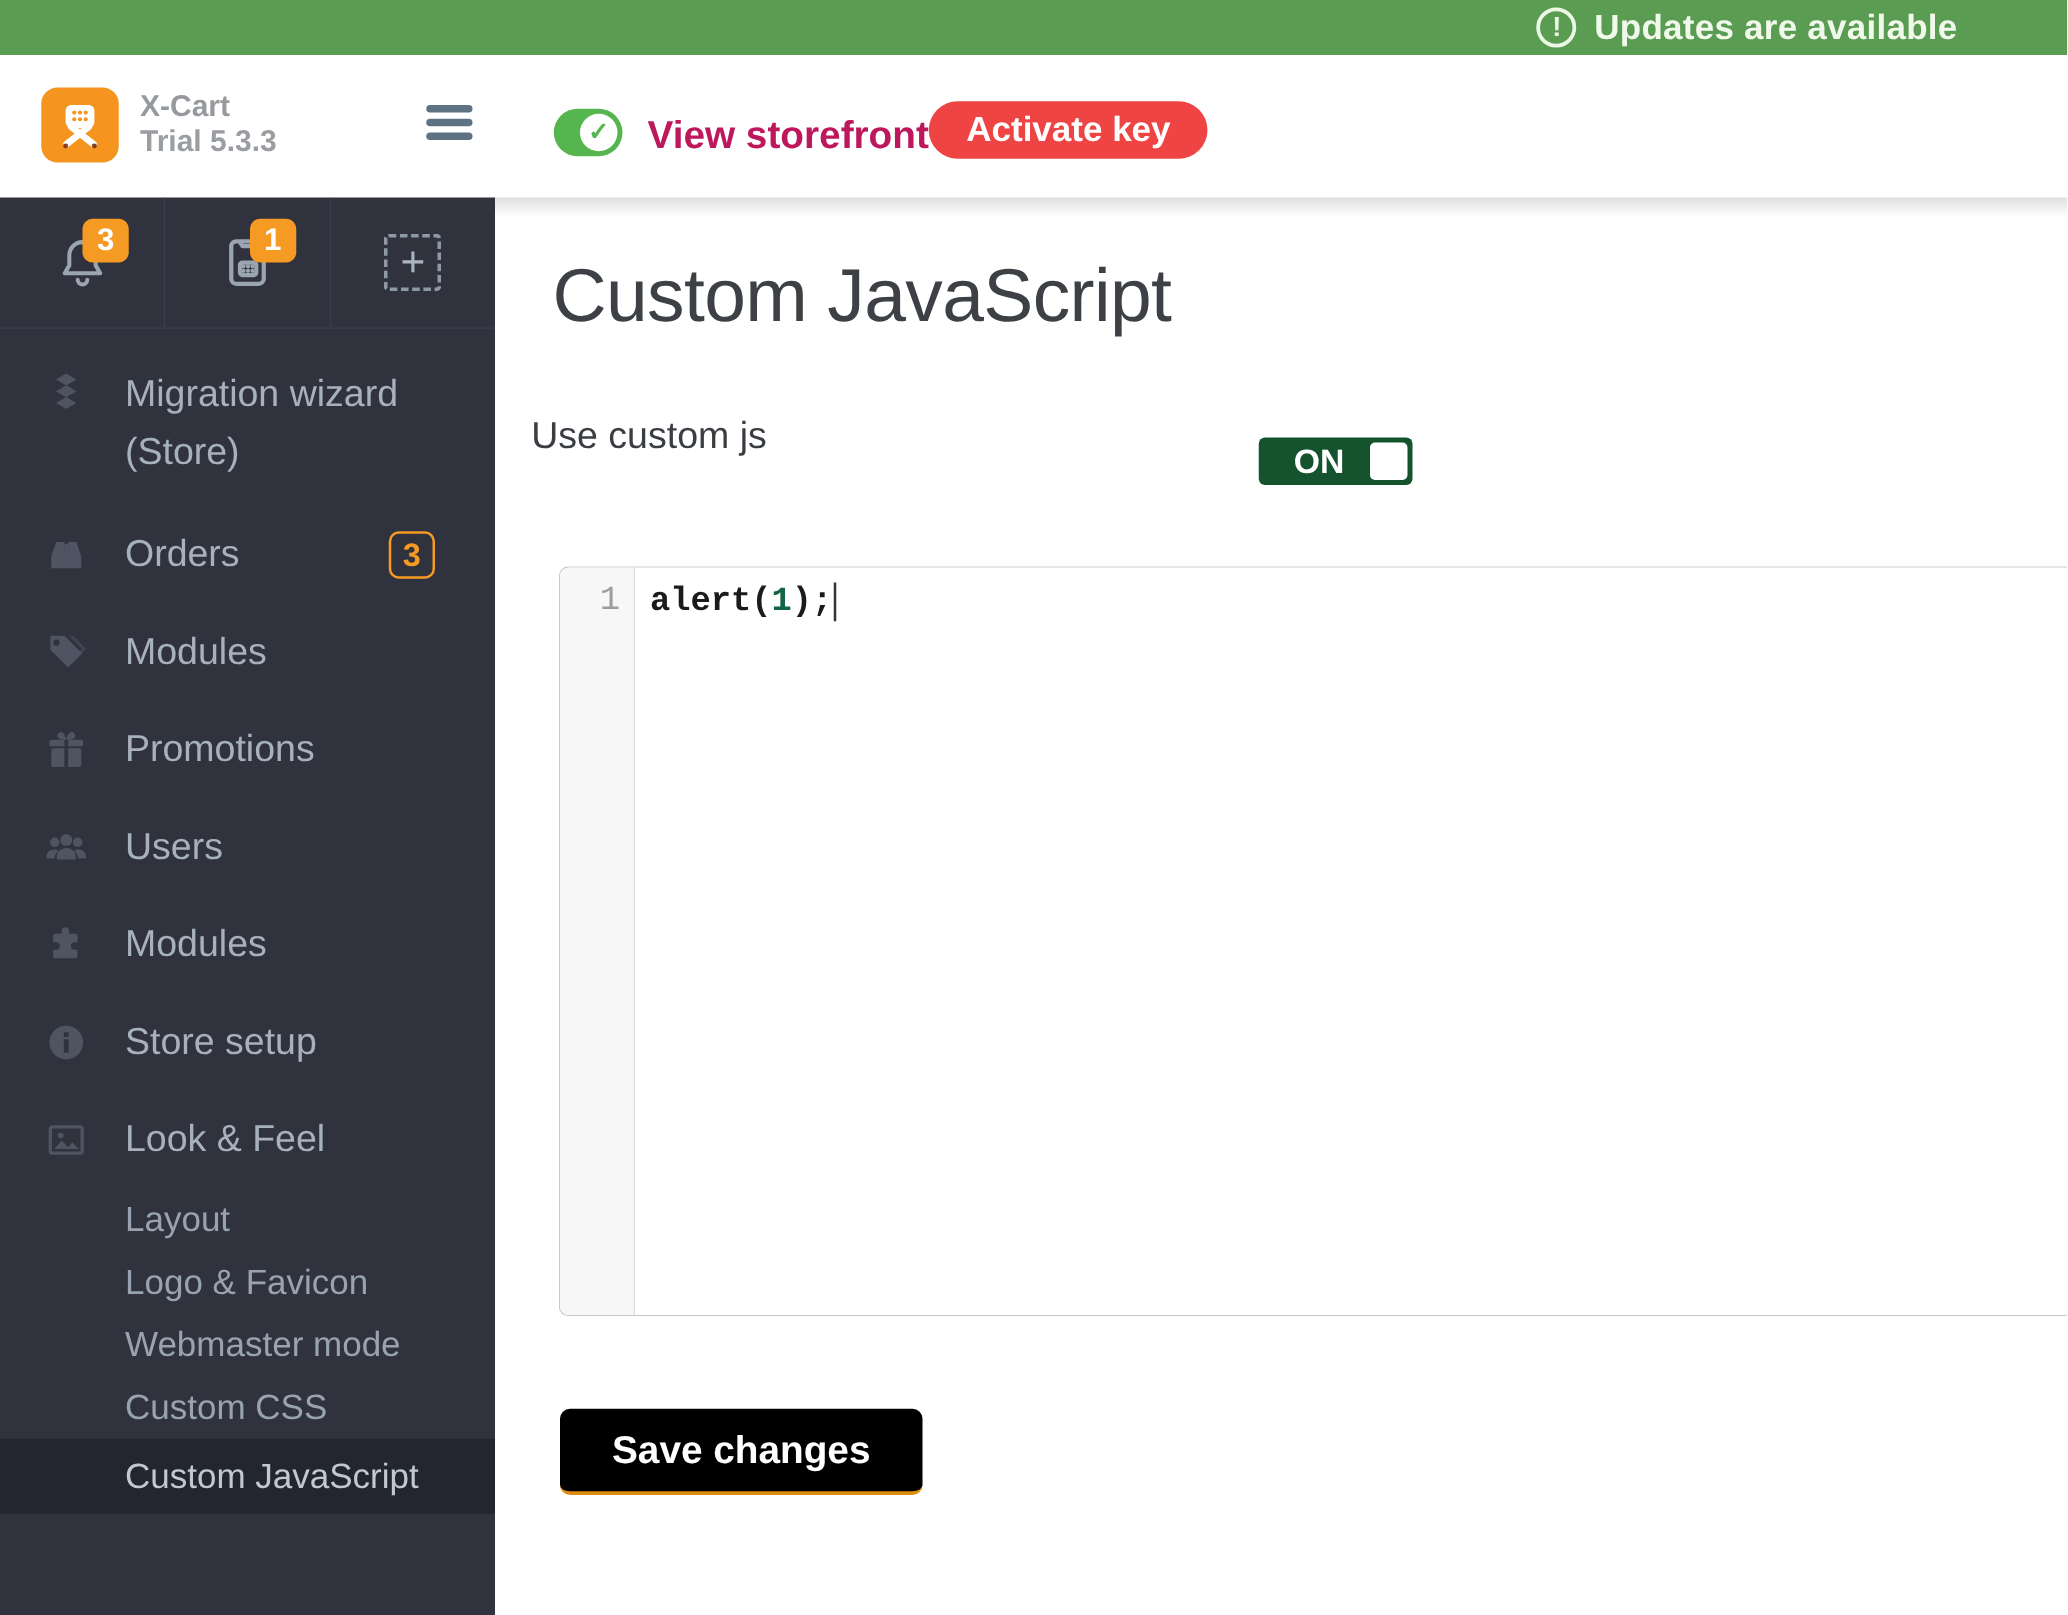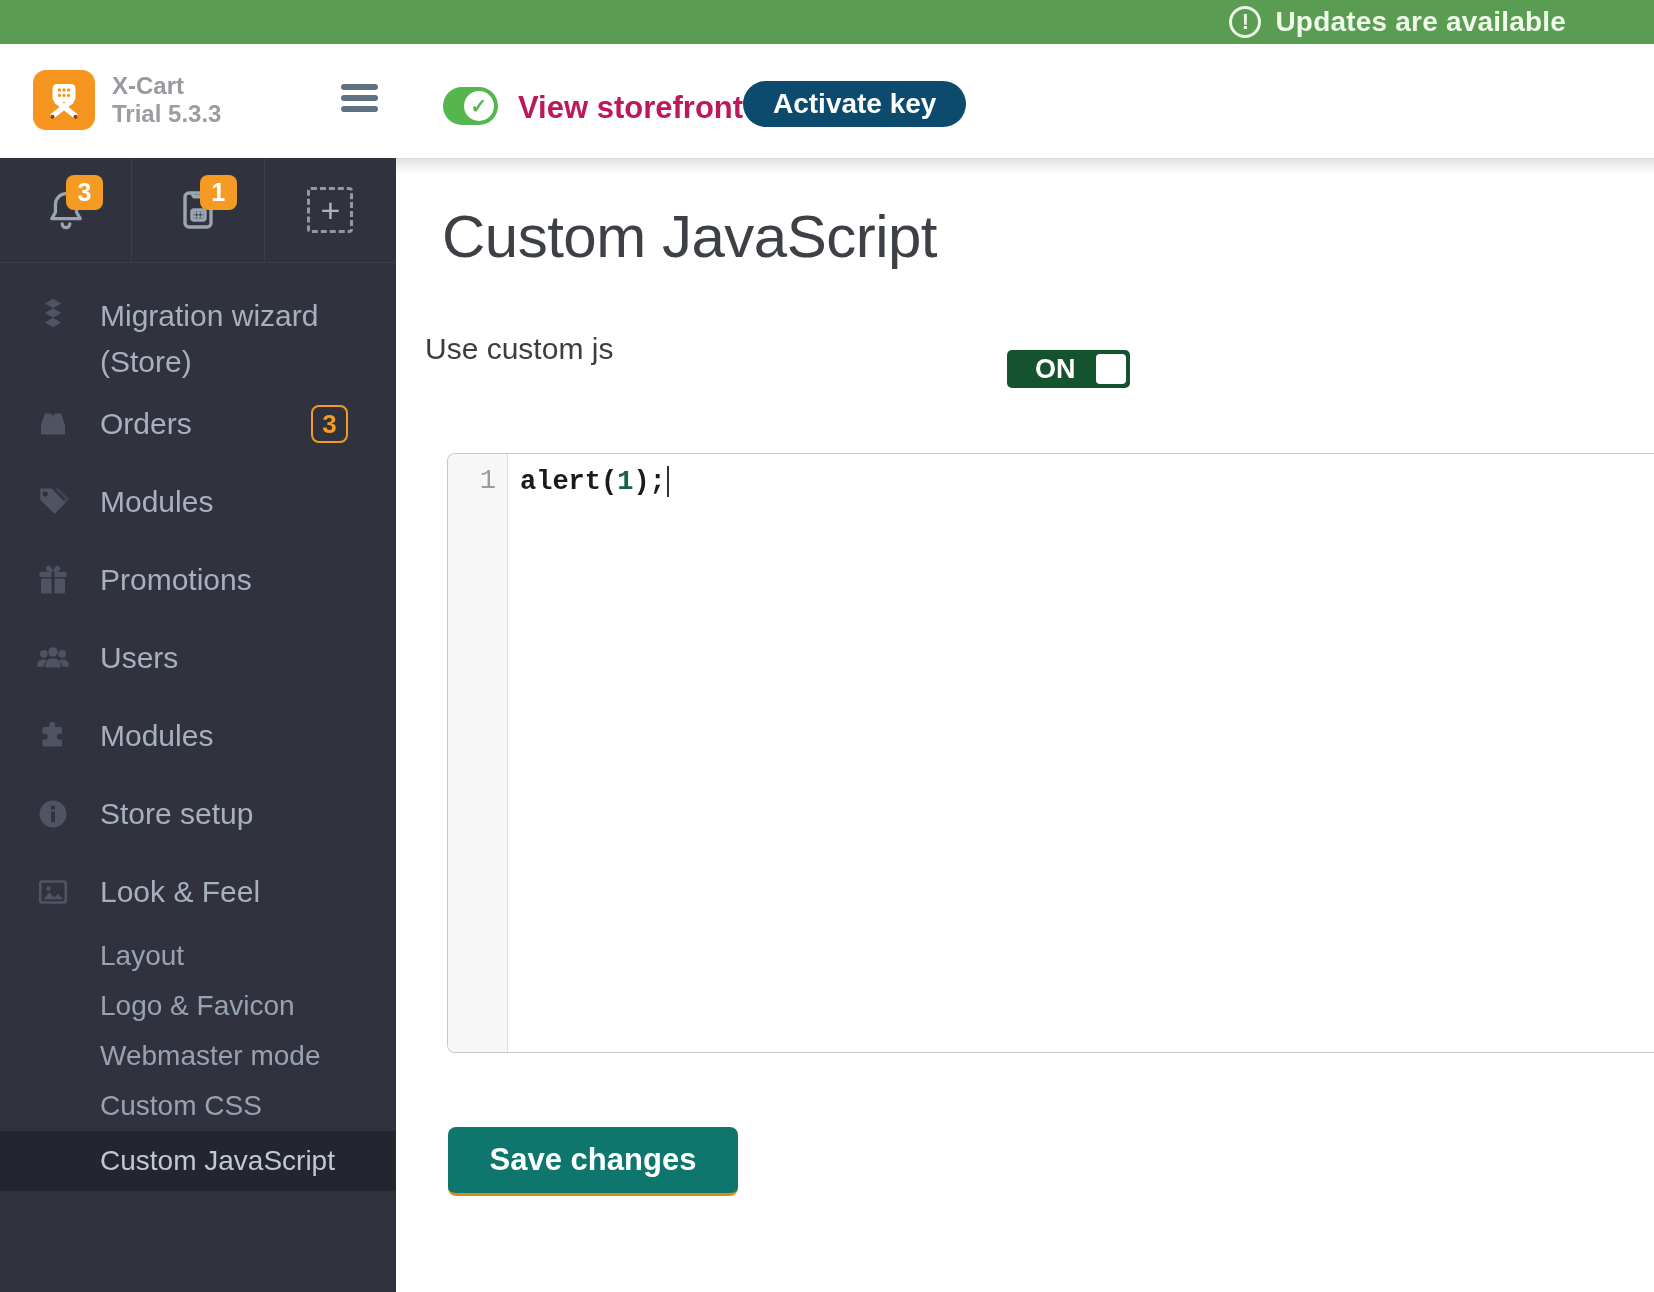--- a/index.html
+++ b/index.html
@@ -37,21 +37,21 @@
     position:absolute; left:443px; top:43px; width:55px; height:38px;
     background:#55b54e; border-radius:19px;
   }
   .sf-knob {
     position:absolute; right:4px; top:4px; width:30px; height:30px; background:#fff; border-radius:50%;
     color:#55b54e; font-size:20px; font-weight:700; text-align:center; line-height:30px;
   }
   .sf-label { position:absolute; left:518px; top:46px; font-size:31px; font-weight:700; color:#be185d; }
   .activate {
     position:absolute; left:743px; top:37px; height:46px; padding:0 30px;
-    background:#0c4a6e; border:none; border-radius:23px;
+    background:#ef4444; border:none; border-radius:23px;
     color:#fff; font-size:28px; font-weight:700; line-height:46px;
     font-family:"Liberation Sans", sans-serif; cursor:pointer;
   }
 
   
   .sidebar {
     position:absolute; left:0; top:158px; width:396px; height:1134px;
     background:#30333e; overflow:hidden;
   }
   .tiles { display:flex; height:105px; border-bottom:1px solid #3b3f4b; }
@@ -69,21 +69,21 @@
   .plus-box {
     width:46px; height:46px; border:3px dashed #8f99a6; color:#aab4c0;
     font-size:34px; line-height:40px; text-align:center; border-radius:4px;
   }
 
   .menu { padding-top:30px; }
   .mi {
     position:relative; display:flex; align-items:center; height:78px; cursor:pointer;
     color:#a7b0bd; font-size:30px;
   }
-  .mi-migration { height:92px; align-items:flex-end; margin-bottom:0; }
+  .mi-migration { height:92px; align-items:flex-end; margin-bottom:20px; }
   .mi .ic { position:absolute; left:34px; width:38px; display:flex; justify-content:center; }
   .mi-migration .ic { top:2px; }
   .mi .lbl { margin-left:100px; line-height:46px; }
   .mi .count {
     position:absolute; right:48px; top:50%; margin-top:-19px;
     border:2px solid #f59a23; color:#f59a23; border-radius:8px;
     min-width:37px; height:38px; line-height:34px; text-align:center; font-size:26px; font-weight:700;
   }
   .sub {
     display:flex; align-items:center; height:50px; cursor:pointer;
@@ -134,21 +134,21 @@
   .codeline {
     position:absolute; left:72px; top:12px;
     font-family:"Liberation Mono", monospace; font-size:27px; font-weight:700; white-space:pre;
   }
   .tok-plain { color:#1b1b1b; }
   .tok-num { color:#116644; }
   .caret { display:inline-block; width:2px; height:31px; background:#333; vertical-align:text-bottom; margin-left:1px; }
 
   .save-btn {
     position:absolute; left:52px; top:969px; width:290px; height:69px;
-    background:#0f766e; border:none; border-bottom:3px solid #dd8d12; border-radius:8px;
+    background:#000000; border:none; border-bottom:3px solid #dd8d12; border-radius:8px;
     color:#fff; font-size:31px; font-weight:700; font-family:"Liberation Sans", sans-serif; cursor:pointer;
   }
 </style>
 </head>
 <body>
 
 <div class="stage">
 
   <div class="alertbar">
     <div class="alert-circle">!</div>

